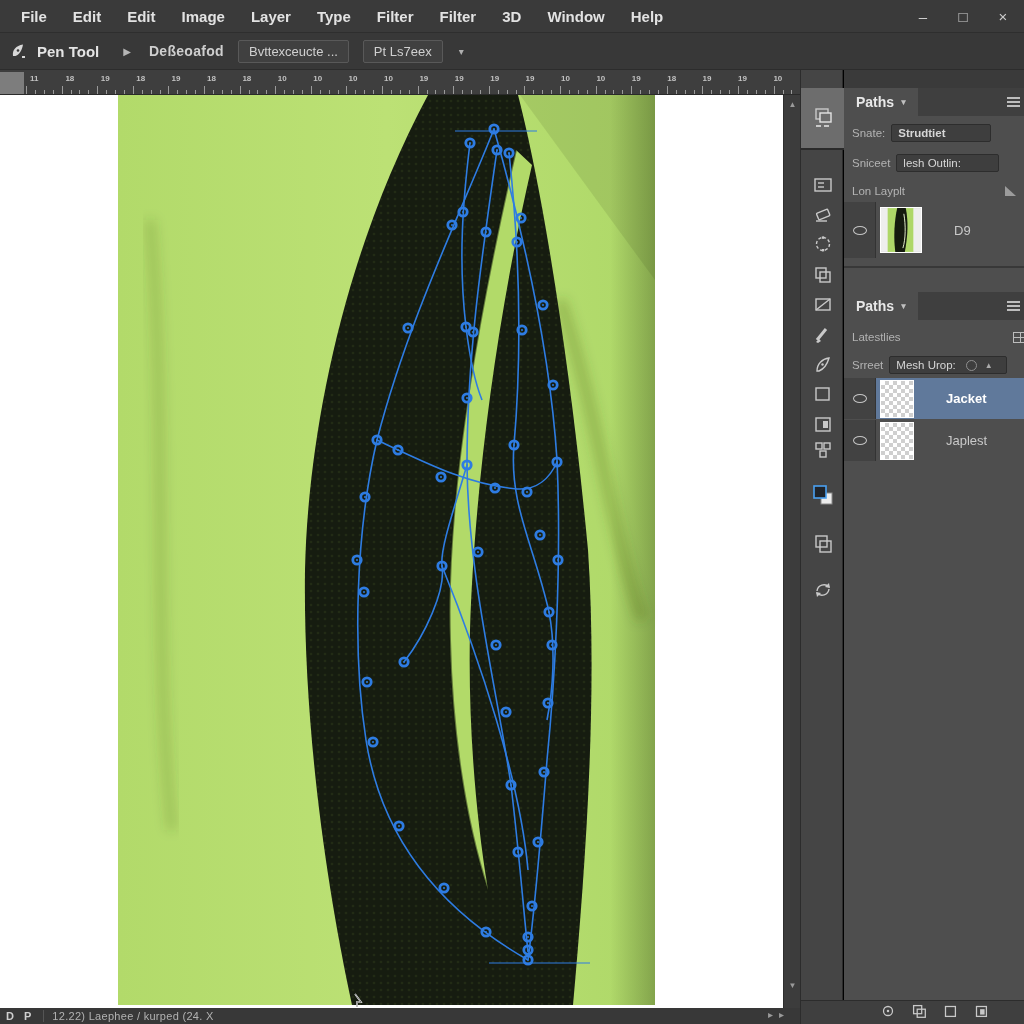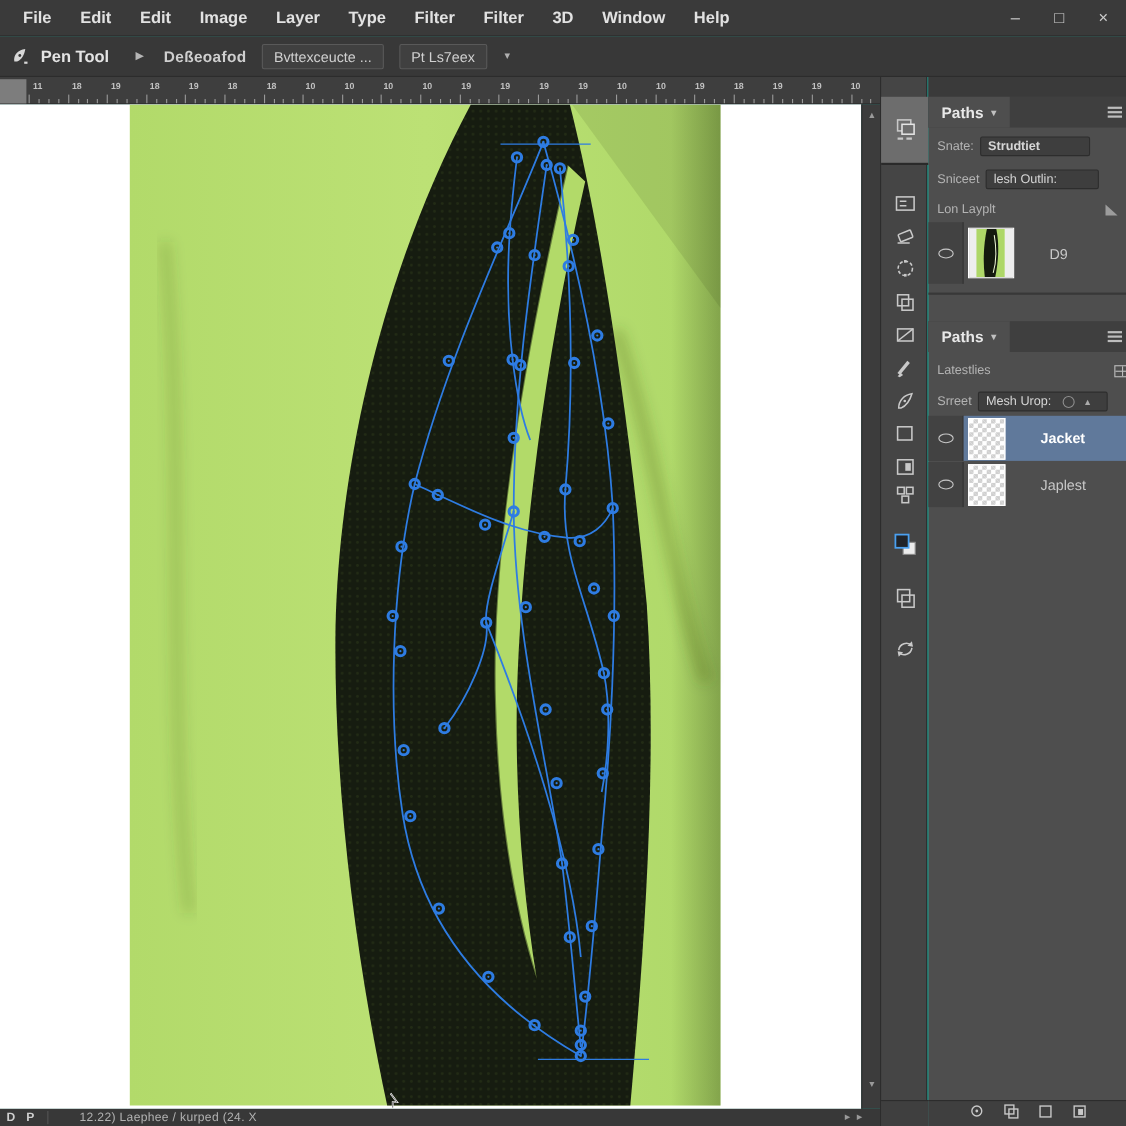--- a/index.html
+++ b/index.html
@@ -1,18 +1,18 @@
 <!DOCTYPE html>
 <html><head>
 <meta charset="utf-8">
 <style>
   * { margin:0; padding:0; box-sizing:border-box; }
   html,body { width:1024px; height:1024px; overflow:hidden; background:#3a3a3a;
     font-family:"Liberation Sans", sans-serif; }
-  #app { position:relative; width:1024px; height:1024px; background:#14b8a6; }
+  #app { position:relative; width:1024px; height:1024px; background:#000000; }
 
   
   #menubar { position:absolute; left:0; top:0; width:1024px; height:33px;
     background:#3a3a3a; border-bottom:1px solid #2e2e2e; display:flex; align-items:center; }
   #menu-items { display:flex; align-items:center; padding-left:8px; }
   .menu-item { color:#e2e2e2; font-size:15px; font-weight:700; padding:0 13px; cursor:default; }
   #win-controls { position:absolute; right:6px; top:0; height:33px; display:flex; align-items:center; gap:22px; padding-right:6px; }
   .win-btn { color:#cdcdcd; font-size:15px; width:18px; text-align:center; }
 
   
@@ -41,21 +41,21 @@
     border-left:1px solid #2e2e2e; }
   #vscroll .arr { position:absolute; left:0; width:17px; text-align:center; color:#9a9a9a; font-size:8px; }
   #vscroll-up { top:5px; } #vscroll-down { bottom:18px; }
 
   
   #statusbar { position:absolute; left:0; top:1008px; width:800px; height:16px; background:#383838;
     display:flex; align-items:center; color:#b9b9b9; font-size:11px; }
   #status-doc { color:#cfcfcf; font-weight:700; margin-left:6px; }
   #status-tool { color:#cfcfcf; font-weight:700; margin-left:10px; }
   #status-sep { width:1px; height:12px; background:#555; margin:0 8px 0 12px; }
-  #status-zoom { color:#b2b2b2; letter-spacing:.3px;margin-left:20px; }
+  #status-zoom { color:#b2b2b2; letter-spacing:.3px; }
   #hscroll-arrows { position:absolute; right:10px; top:1px; color:#9a9a9a; font-size:10px; letter-spacing:6px; }
 
   
   #toolscol { position:absolute; left:800px; top:70px; width:43px; height:954px; background:#454545;
     border-left:1px solid #2c2c2c; border-right:1px solid #2c2c2c; }
   .tool-btn { position:absolute; left:0; width:43px; height:28px; display:flex; align-items:center; justify-content:center; }
   .tool-btn.active { height:62px; background:#6d6d6d; border-bottom:2px solid #2a2a2a; }
   #tool-notch { position:absolute; left:4px; top:66px; width:35px; height:9px; background:#2e2e2e; }
   #toolscol-bottom { position:absolute; left:0; bottom:0; width:43px; height:24px; background:#3f3f3f; border-top:1px solid #2c2c2c; }
 

